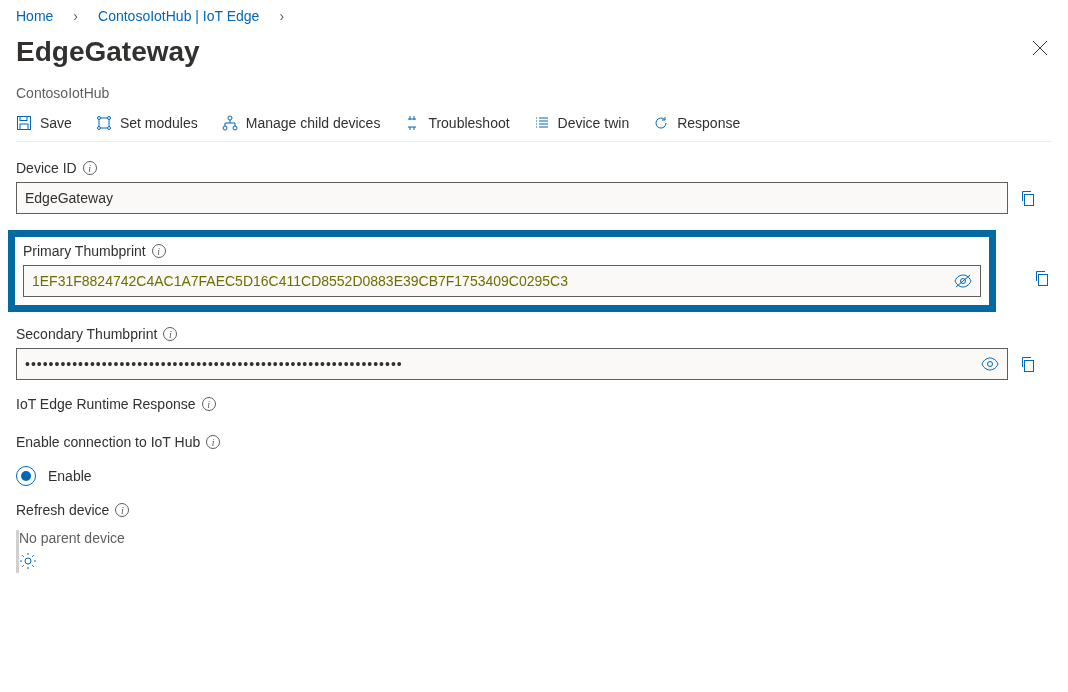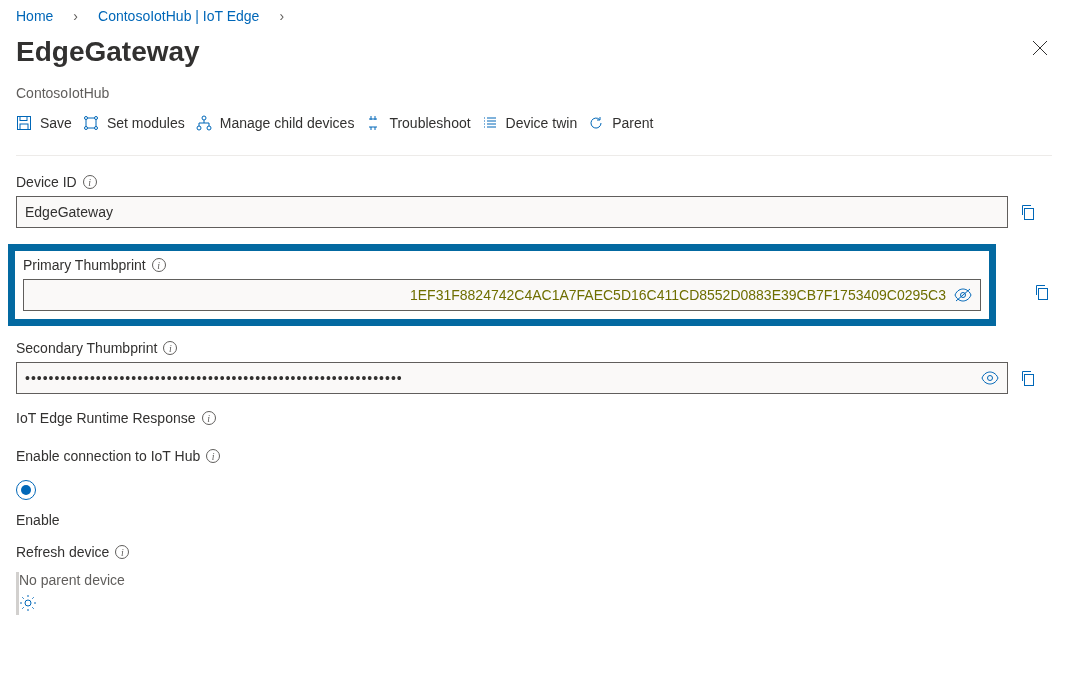--- a/index.html
+++ b/index.html
@@ -43,22 +43,22 @@
     font-size: 18px;
     color: #323130;
     cursor: pointer;
     padding: 4px 4px 0 0;
   }
 
   
   .toolbar {
     display: flex;
     align-items: center;
-    gap: 11px;
-    padding: 14px 0 24px 0;
+    gap: 24px;
+    padding: 14px 0 10px 0;
     border-bottom: 1px solid #edebe9;
     margin-bottom: 18px;
   }
   .tool-btn {
     display: inline-flex;
     align-items: center;
     gap: 8px;
     color: #323130;
     cursor: pointer;
     font-size: 14px;
@@ -128,30 +128,30 @@
   .highlight-box {
     border: 7px solid #0369a1;
     padding: 6px 8px 8px 8px;
     margin-left: -8px;
     margin-right: 26px;
     margin-bottom: 14px;
   }
   .highlight-box .field { margin-bottom: 0; }
   .highlight-value { color: #6e6e00; }
   .highlight-row { display:flex; align-items:center; gap:12px; }
-  .highlight-row .input-box { flex: 1; text-align: right; }
+  .highlight-row .input-box { flex: 1; }
 
   
   .radio-group { margin-top: 10px; }
   .radio-item {
     display: flex;
+    align-items: center;
     gap: 12px;
     margin: 10px 0 16px 0;
     cursor: pointer;
-    flex-direction: column;
   }
   .radio-outer {
     width: 20px;
     height: 20px;
     border-radius: 50%;
     border: 1px solid #323130;
     display: flex;
     align-items: center;
     justify-content: center;
   }
@@ -237,21 +237,21 @@
     <div class="tool-btn">
       <svg width="16" height="16" viewBox="0 0 16 16" fill="none" stroke="#0067b8" stroke-width="1.2">
           <path d="M2 3 H3 M5 3 H14 M2 6 H3 M5 6 H14 M2 9 H3 M5 9 H14 M2 12 H3 M5 12 H14"></path>
         </svg>
       <span>Device twin</span>
     </div>
     <div class="tool-btn">
       <svg width="16" height="16" viewBox="0 0 16 16" fill="none" stroke="#0067b8" stroke-width="1">
           <path d="M13 8 A5 5 0 1 1 11.5 4.5 M12 2 V5 H9"></path>
         </svg>
-      <span>Parent</span>
+      <span>Response</span>
     </div>
   </div>
 
   <div class="field">
     <div class="field-label">
       <span>Device ID</span>
       <span class="info-icon">i</span>
     </div>
     <div class="field-row">
       <div class="input-box readonly">

